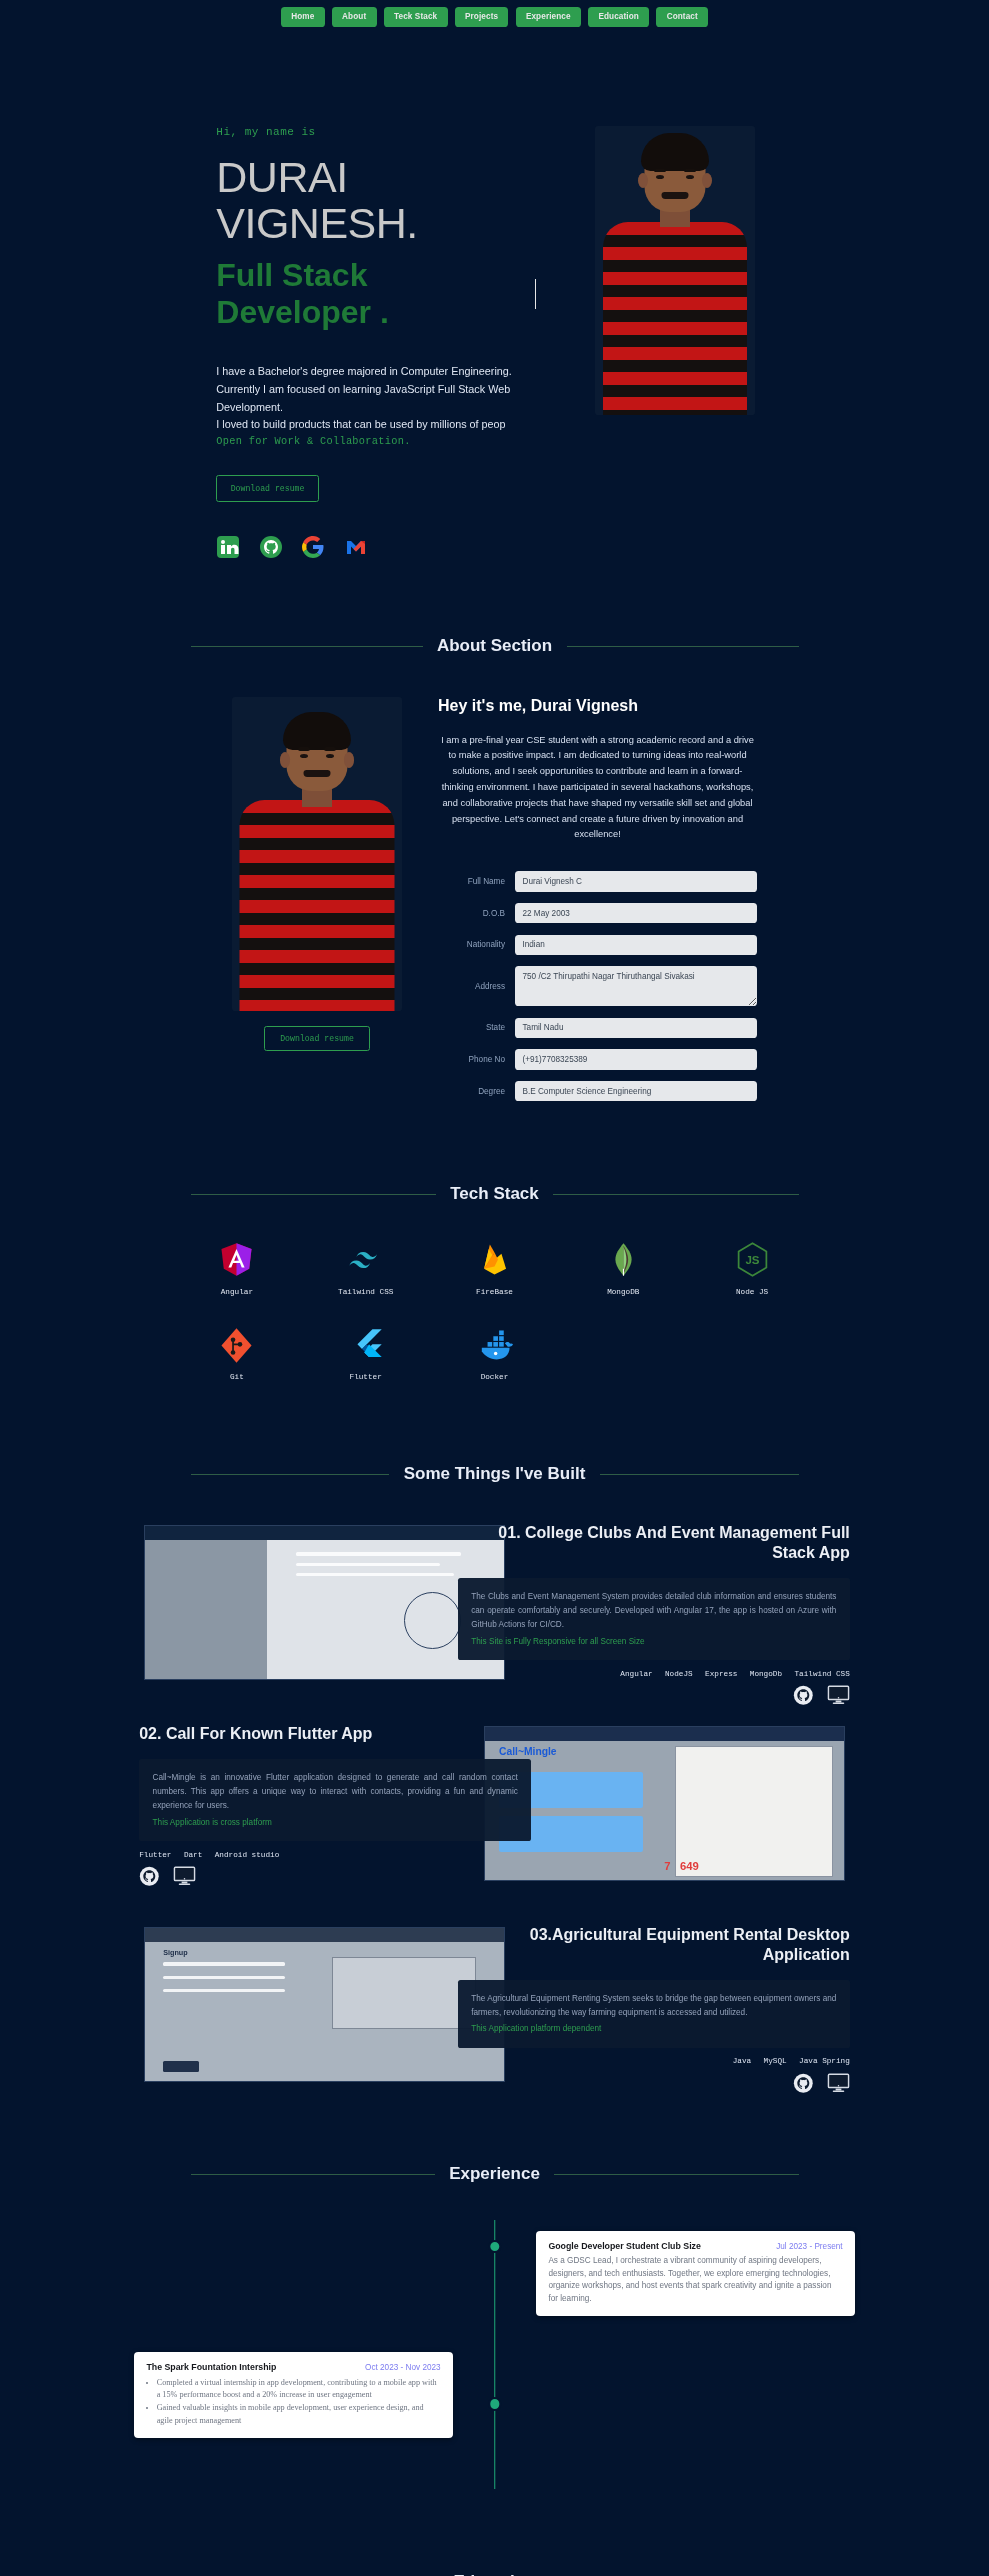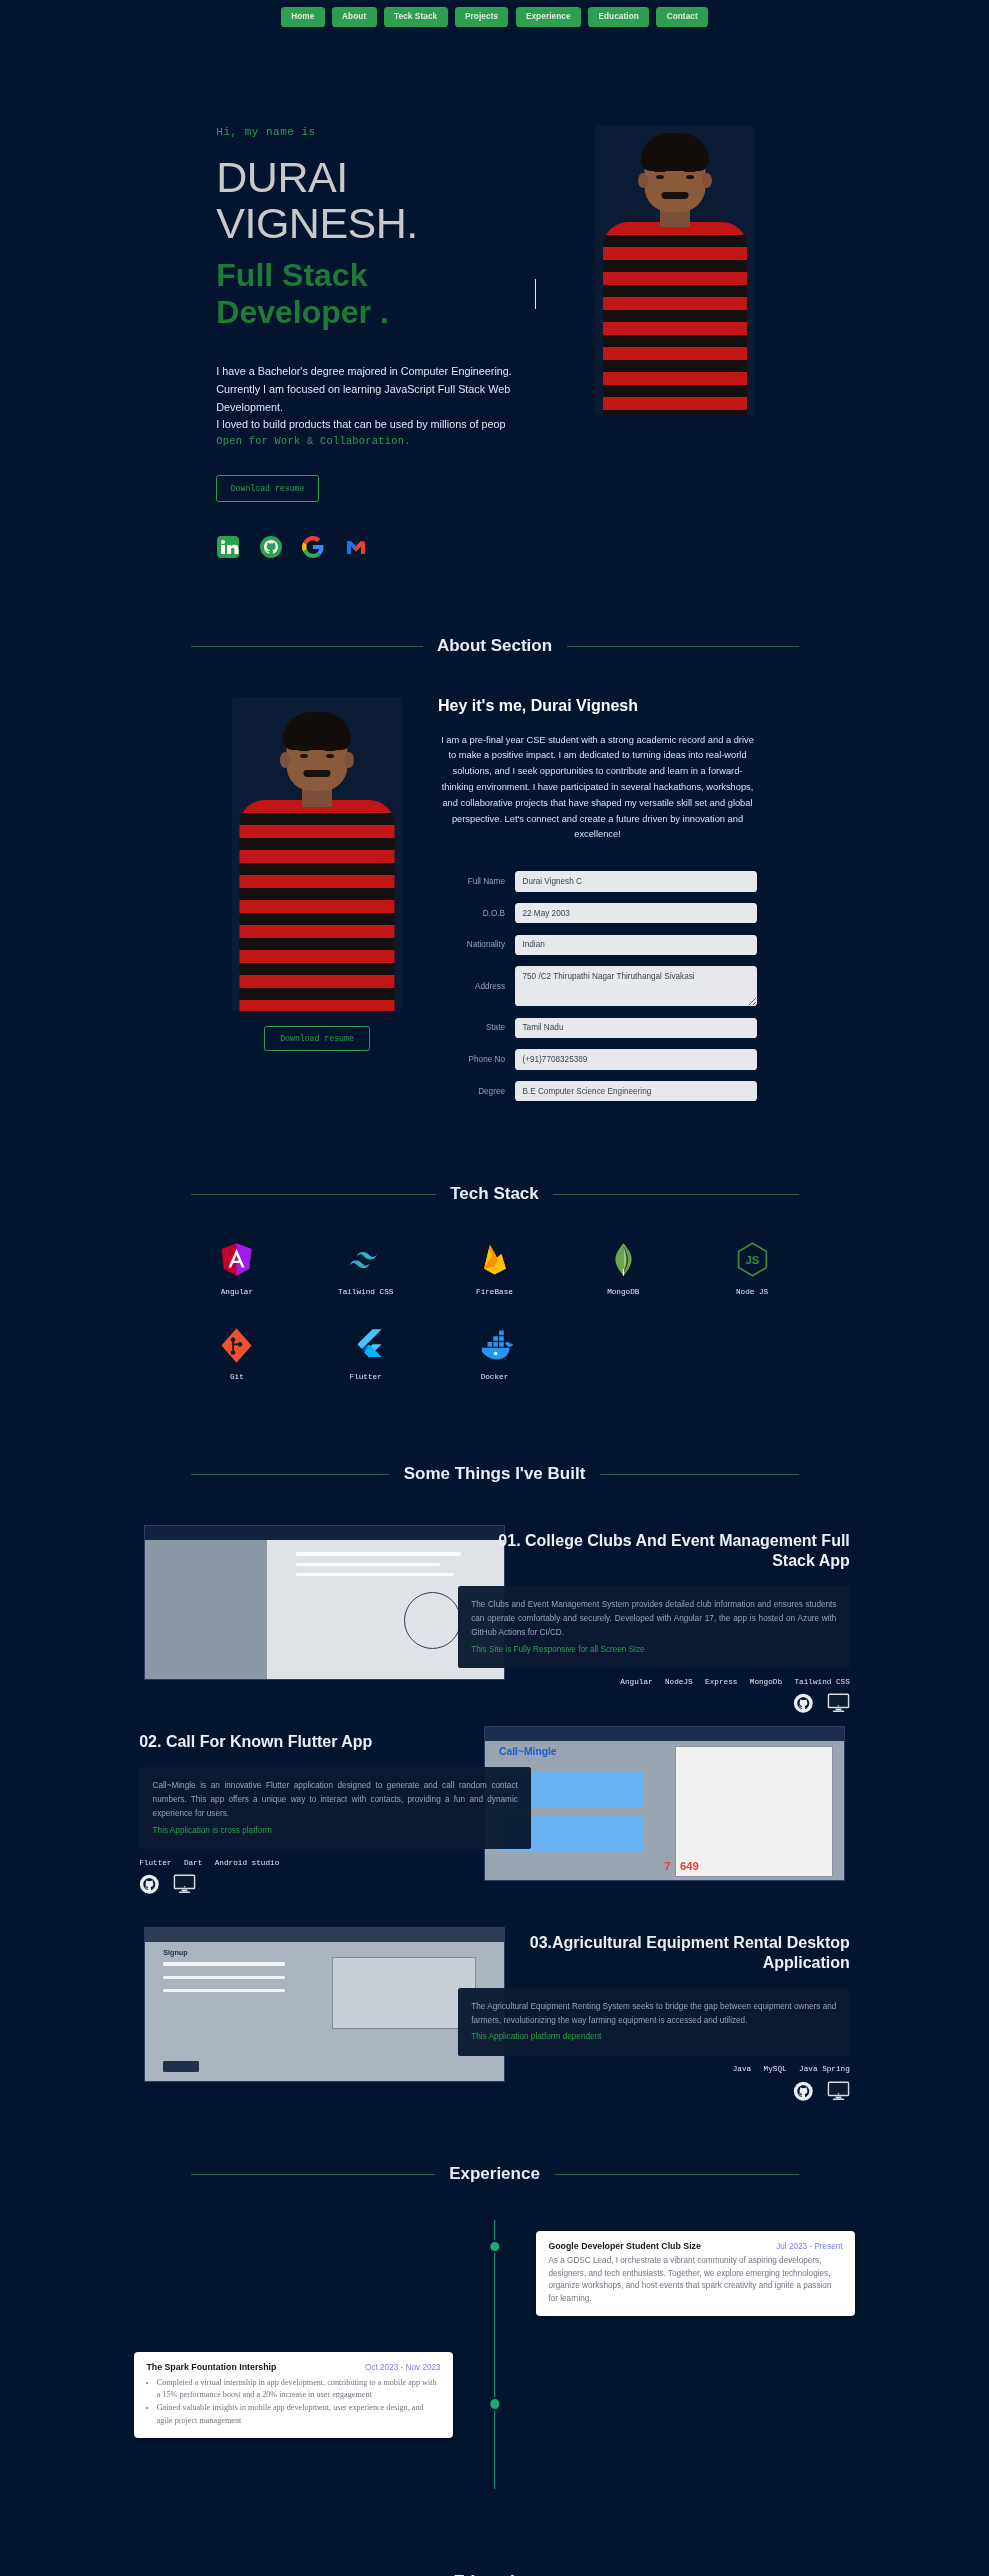--- a/index.html
+++ b/index.html
@@ -129,21 +129,21 @@
 
   
   .projects { padding: 62px 0 15.5px 0; }
   .proj { width: 721px; margin: 31px auto 0 auto; position: relative; height: 170px; }
   .proj-img {
     position:absolute; top: 10.3px; width: 361px; height: 155px;
     border: 1px solid #2a3f5f; background:#cfd6dd; overflow:hidden;
   }
   .proj.left .proj-img { left: 10.3px; }
   .proj.right .proj-img { right: 10.3px; }
-  .proj-text { position:absolute; top: 16px; width: 392px; }
+  .proj-text { position:absolute; top: 8px; width: 392px; }
   .proj.left .proj-text { right: 5.2px; text-align: right; }
   .proj.right .proj-text { left: 5.2px; text-align: left; }
   .proj-title { font-size: 16px; font-weight: bold; color:#eceff5; line-height:1.25; }
   .proj-desc {
     margin-top: 15.5px; background: rgba(10,26,48,.96); border-radius: 2.6px;
     padding: 11.3px 13.4px; font-size: 8.2px; line-height: 1.75; color:#95a3bb;
     text-align: justify;
   }
   .proj-hl { color:#2e9e4f; display:block; margin-top: 2.1px; }
   .proj-tags {

